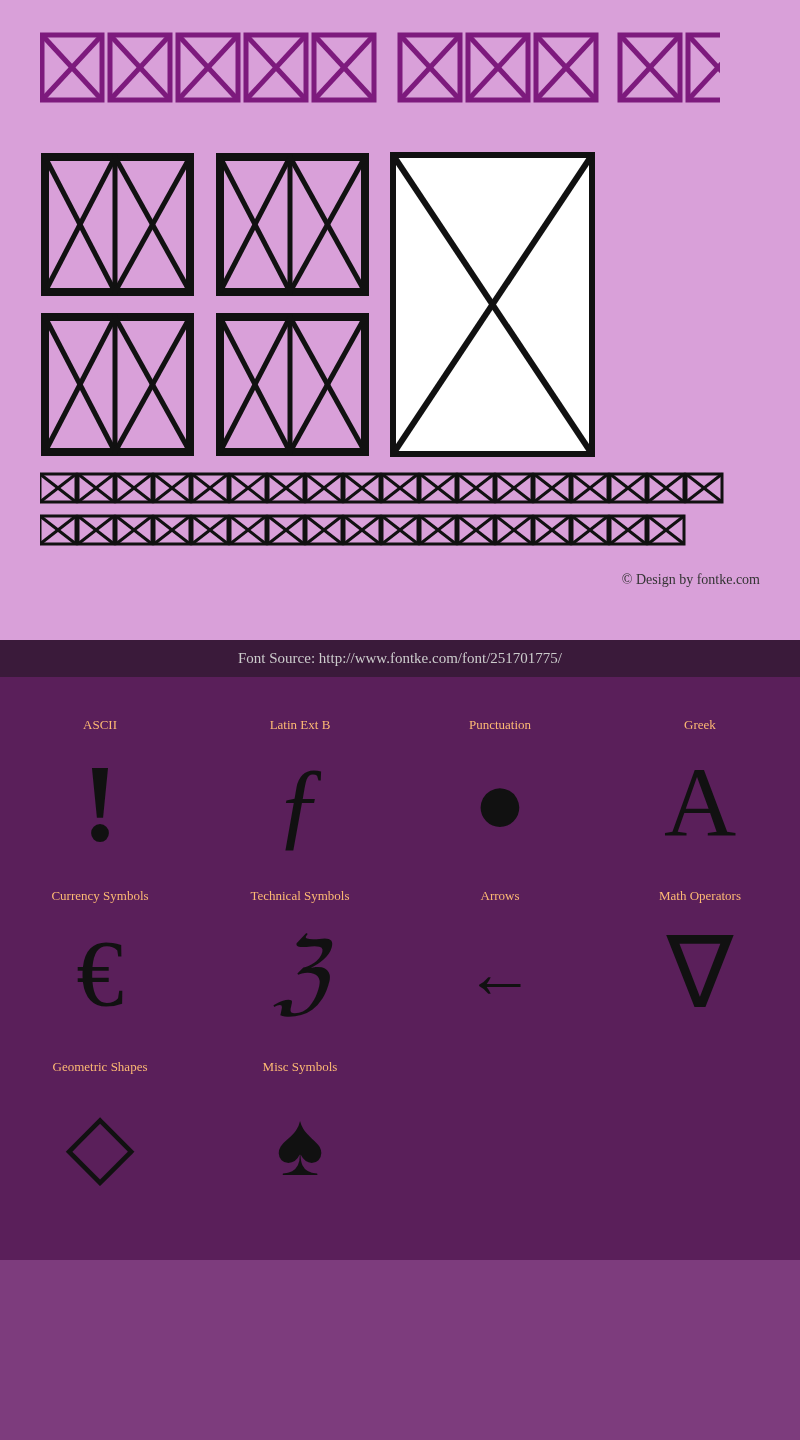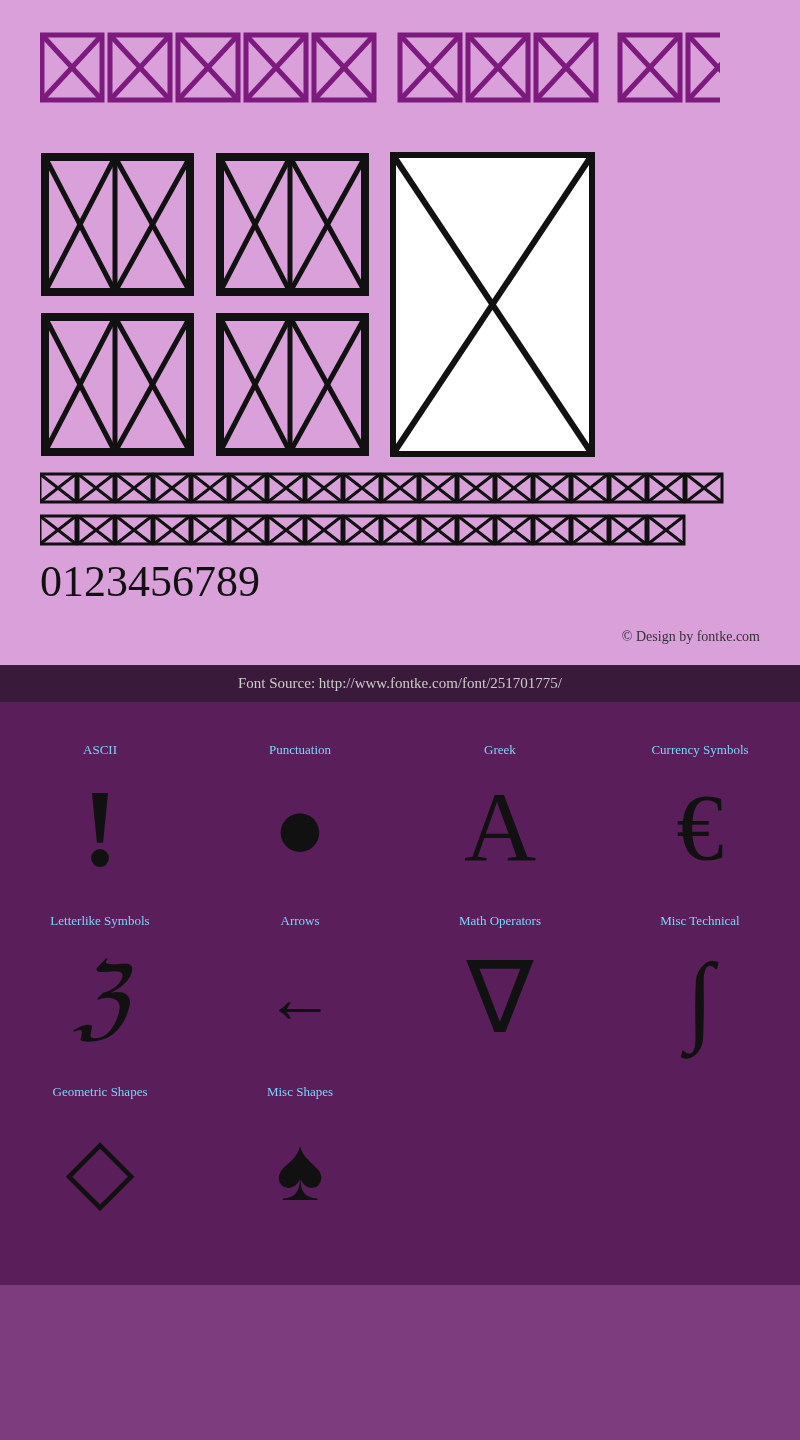--- a/index.html
+++ b/index.html
@@ -54,21 +54,21 @@
 
     .char-cell {
       display: flex;
       flex-direction: column;
       align-items: center;
       padding: 20px 10px 10px 10px;
     }
 
     .char-label {
       font-size: 13px;
-      color: #7dd3fc;
+      color: #fdba74;
       margin-bottom: 15px;
       text-align: center;
     }
 
     .char-symbol {
       font-size: 90px;
       color: #111;
       line-height: 1;
       display: flex;
       align-items: center;
@@ -282,73 +282,72 @@
           <line x1="532" y1="2" x2="568" y2="30" stroke="#111" stroke-width="3"></line>
           <line x1="568" y1="2" x2="532" y2="30" stroke="#111" stroke-width="3"></line>
         <rect x="570" y="2" width="36" height="28" fill="none" stroke="#111" stroke-width="3"></rect>
           <line x1="570" y1="2" x2="606" y2="30" stroke="#111" stroke-width="3"></line>
           <line x1="606" y1="2" x2="570" y2="30" stroke="#111" stroke-width="3"></line>
         <rect x="608" y="2" width="36" height="28" fill="none" stroke="#111" stroke-width="3"></rect>
           <line x1="608" y1="2" x2="644" y2="30" stroke="#111" stroke-width="3"></line>
           <line x1="644" y1="2" x2="608" y2="30" stroke="#111" stroke-width="3"></line>
       </svg>
     </div>
-    <div style="font-size: 44px; color: #111; font-family: 'Times New Roman', serif;">0123456789</div>
   </div>
 
   <div class="copyright-line">© Design by fontke.com</div>
 </div>
 
 <div class="divider-strip">
   <div class="font-source">Font Source: http://www.fontke.com/font/251701775/</div>
 </div>
 
 <div class="bottom-section">
   <div class="char-grid">
 
     <div class="char-cell">
       <div class="char-label">ASCII</div>
       <div class="char-symbol" style="font-size:110px; color:#111; font-weight:bold;">!</div>
     </div>
     <div class="char-cell">
+      <div class="char-label">Latin Ext B</div>
+      <div class="char-symbol" style="font-size:100px; color:#111; font-style:italic; font-family:Georgia,serif;">ƒ</div>
+    </div>
+    <div class="char-cell">
       <div class="char-label">Punctuation</div>
       <div class="char-symbol" style="font-size:90px; color:#111;">●</div>
     </div>
 
     <div class="char-cell">
       <div class="char-label">Greek</div>
       <div class="char-symbol" style="font-size:100px; color:#111; font-family:Georgia,serif;">Α</div>
     </div>
     <div class="char-cell">
       <div class="char-label">Currency Symbols</div>
       <div class="char-symbol" style="font-size:95px; color:#111;">€</div>
     </div>
     <div class="char-cell">
-      <div class="char-label">Letterlike Symbols</div>
+      <div class="char-label">Technical Symbols</div>
       <div class="char-symbol" style="font-size:95px; color:#111; font-style:italic; font-family:Georgia,serif;">ℨ</div>
     </div>
     <div class="char-cell">
       <div class="char-label">Arrows</div>
       <div class="char-symbol" style="font-size:70px; color:#111;">←</div>
     </div>
 
     <div class="char-cell">
       <div class="char-label">Math Operators</div>
       <div class="char-symbol" style="font-size:100px; color:#111;">∇</div>
     </div>
     <div class="char-cell">
-      <div class="char-label">Misc Technical</div>
-      <div class="char-symbol" style="font-size:100px; color:#111; font-family:Georgia,serif;">∫</div>
-    </div>
-    <div class="char-cell">
       <div class="char-label">Geometric Shapes</div>
       <div class="char-symbol" style="font-size:90px; color:#111;">◇</div>
     </div>
     <div class="char-cell">
-      <div class="char-label">Misc Shapes</div>
+      <div class="char-label">Misc Symbols</div>
       <div class="char-symbol" style="font-size:90px; color:#111;">♠</div>
     </div>
 
     <div class="char-cell"></div>
     <div class="char-cell"></div>
     <div class="char-cell"></div>
 
   </div>
 </div>
 

